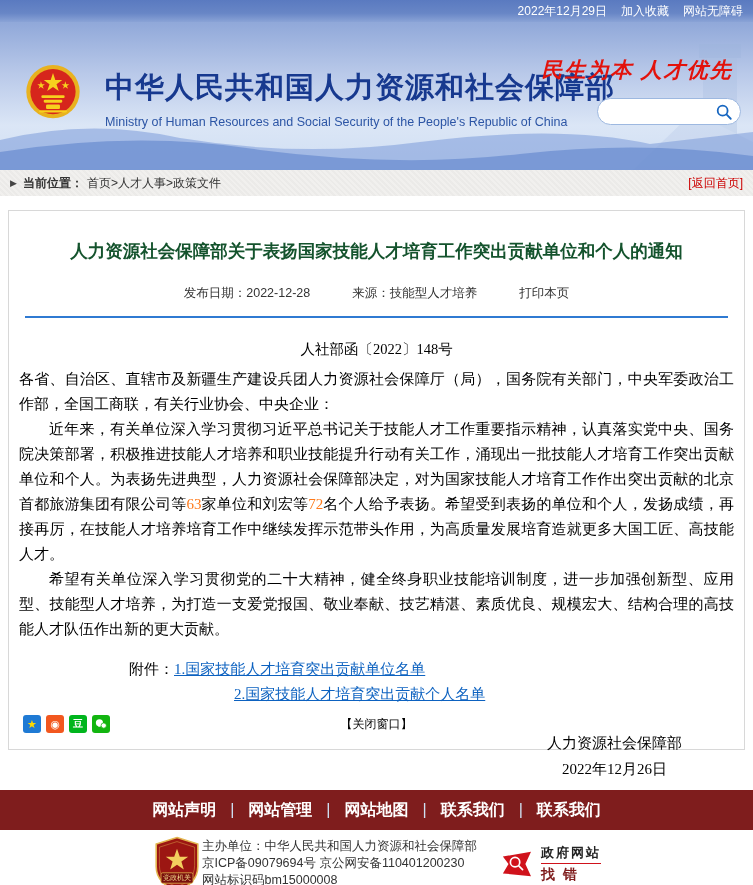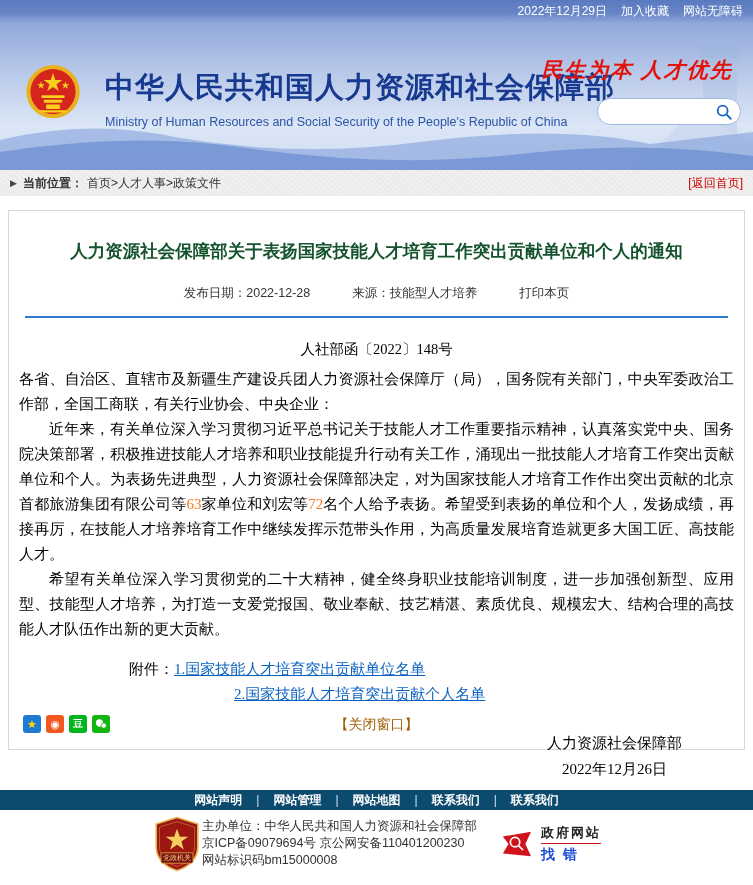--- a/index.html
+++ b/index.html
@@ -90,45 +90,45 @@
     width:18px; height:18px; border-radius:3px; cursor:pointer;
     display:flex; align-items:center; justify-content:center;
     font-size:11px; line-height:1; color:#fff;
   }
   .sicon.qzone { background:#1f7ad4; color:#ffd800; }
   .sicon.weibo { background:#f2571f; }
   .sicon.douban { background:#00b51d; font-size:10px; font-weight:700; }
   .sicon.wechat { background:#12b510; }
   .close-link {
     position:absolute; left:50%; transform:translateX(-50%); top:1px;
-    color:#a16207; font-size:14px; text-decoration:none; cursor:pointer;
+    color:#000000; font-size:12px; text-decoration:none; cursor:pointer;
     font-family:Liberation Serif, serif;
   }
   
   .footer-nav {
-    margin-top:40px; height:20px; background:#0c4a6e;
+    margin-top:40px; height:40px; background:#7f1d1d;
     display:flex; align-items:center; justify-content:center; gap:14px;
-    font-size:12px; color:#fff;
+    font-size:16px; color:#fff;
   }
   .footer-nav a { color:#fff; text-decoration:none; font-weight:600; cursor:pointer; }
   .footer-nav .sep { color:#cfe0f2; font-weight:400; }
   .footer-bottom {
     height:67px; display:flex; align-items:center; justify-content:center; 
     background:#fff;
   }
   .gov-badge { position:relative; width:50px; height:56px; flex:0 0 auto; }
   .gov-badge-label {
     position:absolute; left:0; right:0; bottom:9px; text-align:center;
     font-size:7px; color:#f3d98c; letter-spacing:0px;
   }
   .host-info { font-size:12.5px; color:#333; line-height:17px; }
   .err-badge { display:flex; align-items:center; gap:8px; margin-left:22px; cursor:pointer;justify-content:space-between; }
   .err-texts { display:flex; flex-direction:column; line-height:16px; }
   .err-line1 { font-size:13px; font-weight:700; color:#222; letter-spacing:2px; border-bottom:1px solid #d0121b; padding-bottom:2px; }
-  .err-line2 { font-size:14px; font-weight:700; color:#1d4ed8; letter-spacing:8px; margin-top:2px; }
+  .err-line2 { font-size:14px; font-weight:700; color:#7f1d1d; letter-spacing:8px; margin-top:2px; }
 </style>
 </head>
 <body>
 
 <div class="topbar">
   <span>2022年12月29日</span>
   <a>加入收藏</a>
   <a>网站无障碍</a>
 </div>
 

